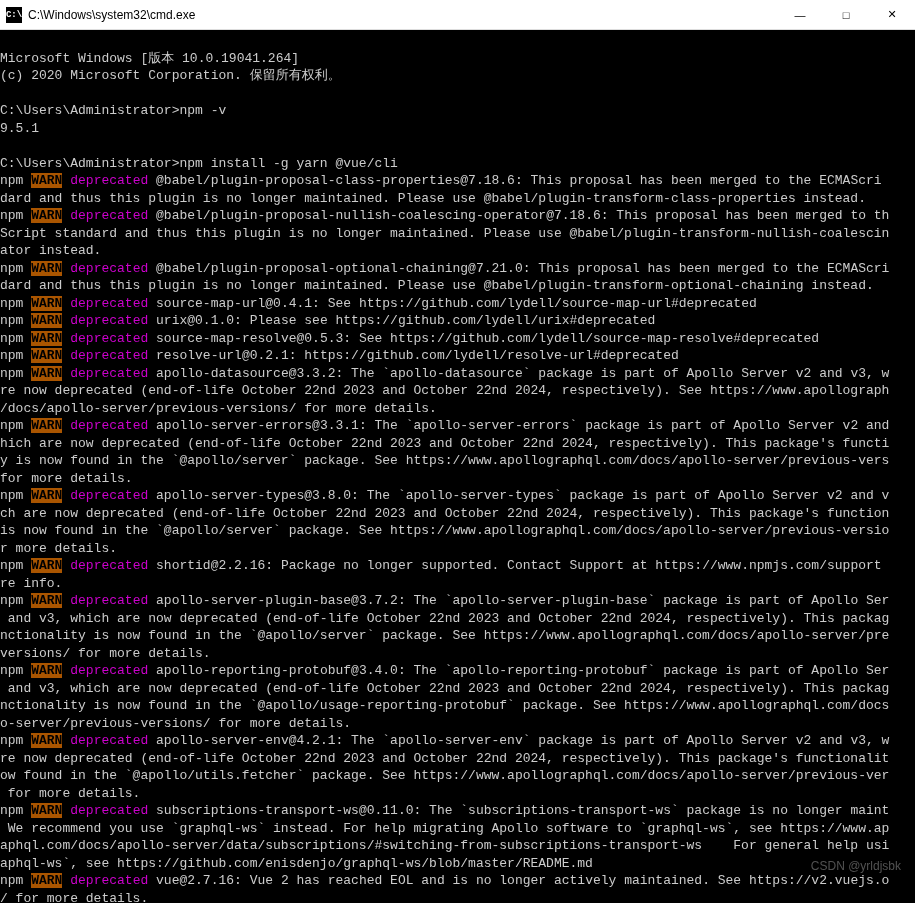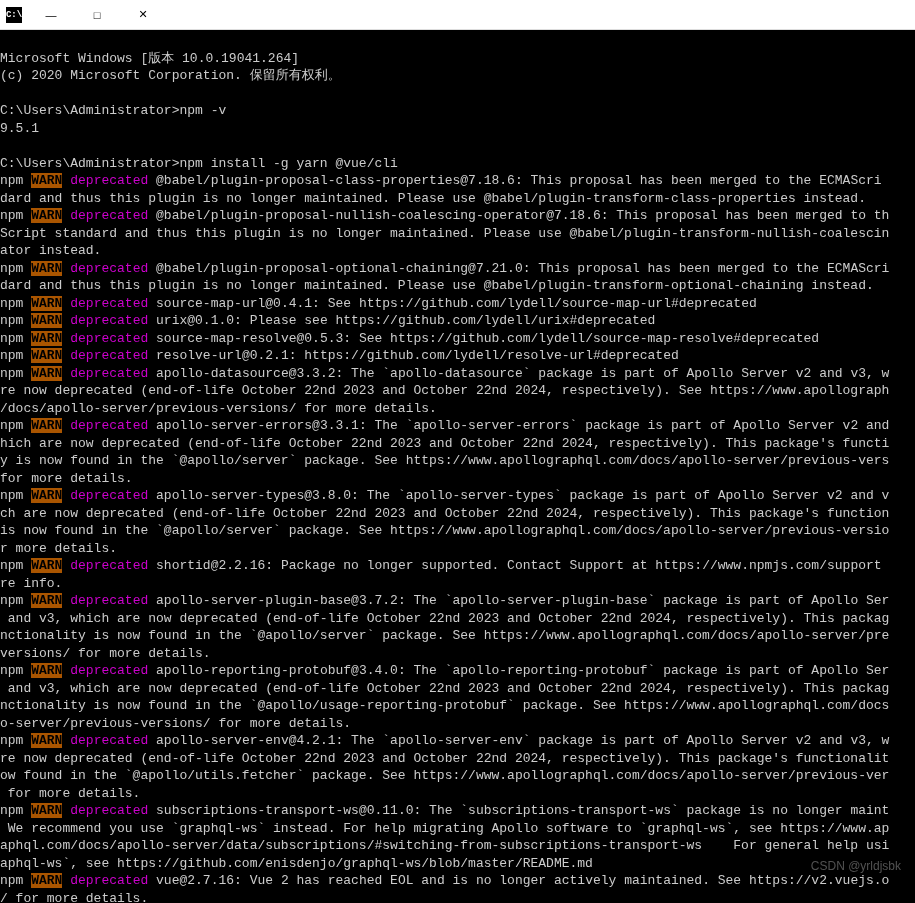--- a/index.html
+++ b/index.html
@@ -66,20 +66,21 @@
   opacity: 0.6;
 }
 </style>
 </head>
 <body>
 
 <div class="title-bar">
   <div class="app-icon">
       <span>C:\</span>
     </div>
+  <div class="title-text">C:\Windows\system32\cmd.exe</div>
   <div class="win-controls">
     <div class="win-btn">—</div>
     <div class="win-btn">□</div>
     <div class="win-btn">✕</div>
   </div>
 </div>
 
 <div class="terminal">
 <div class="terminal-content"><span class="plain">Microsoft Windows [版本 10.0.19041.264]</span>
 <span class="plain">(c) 2020 Microsoft Corporation. 保留所有权利。</span>

